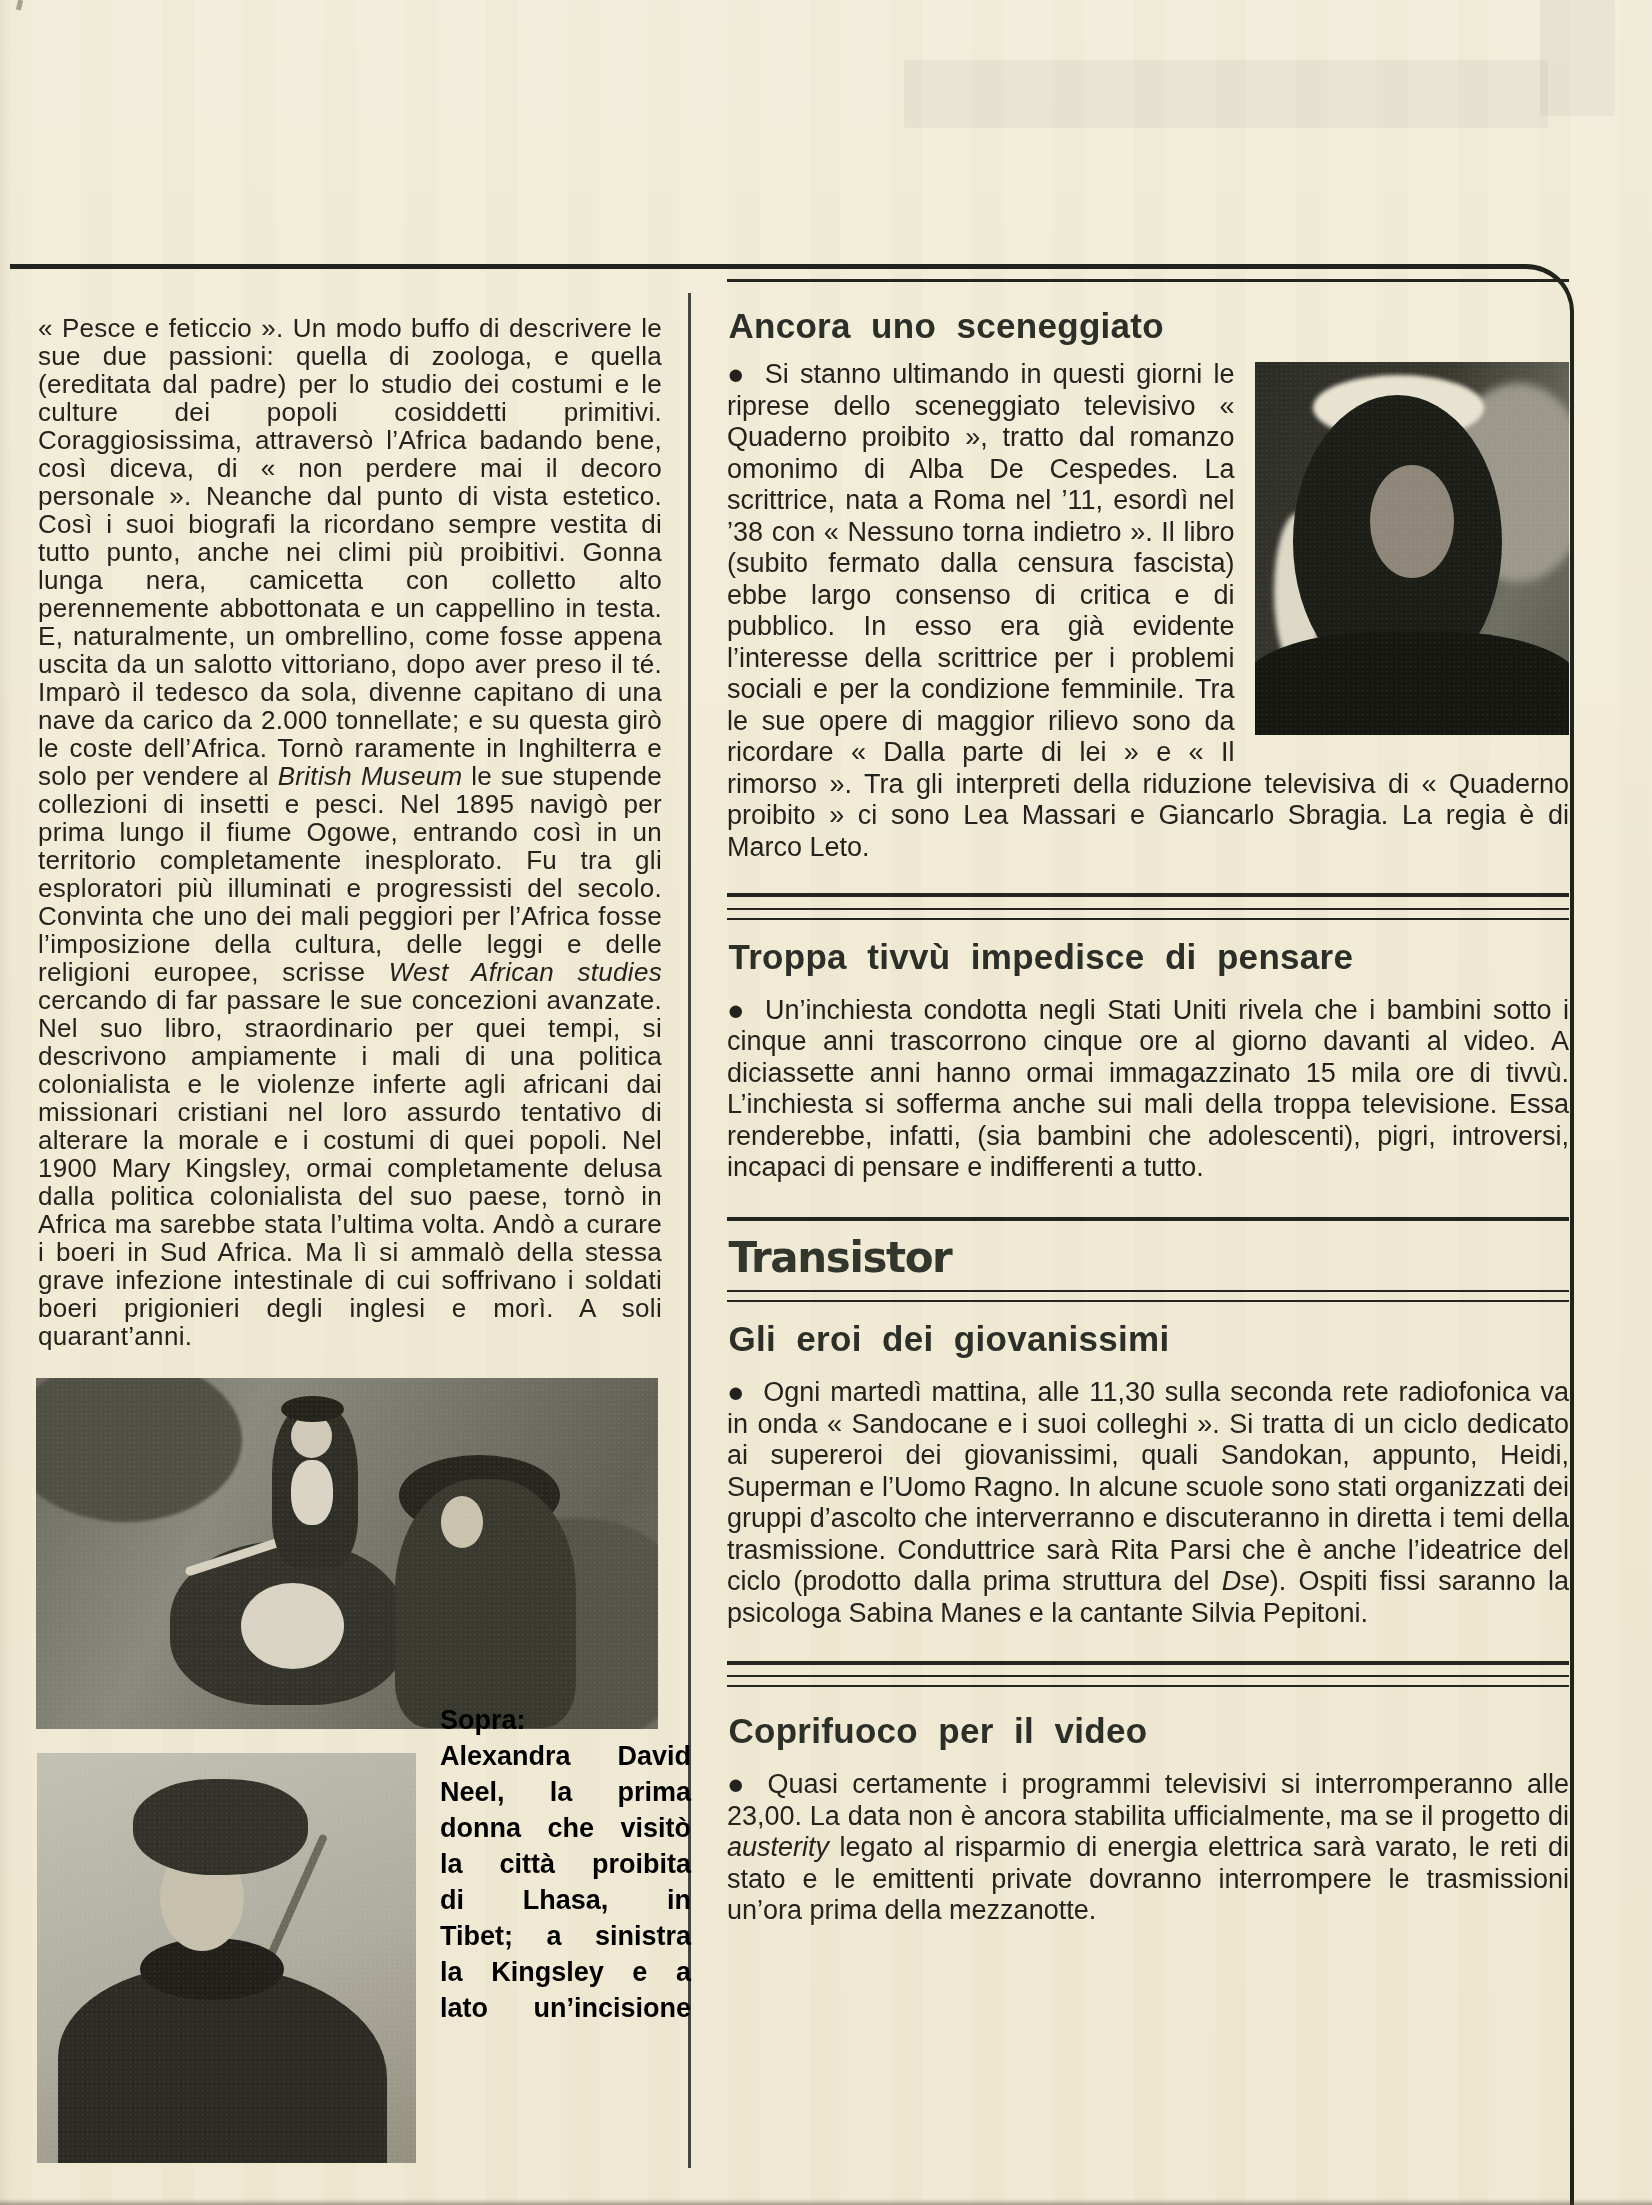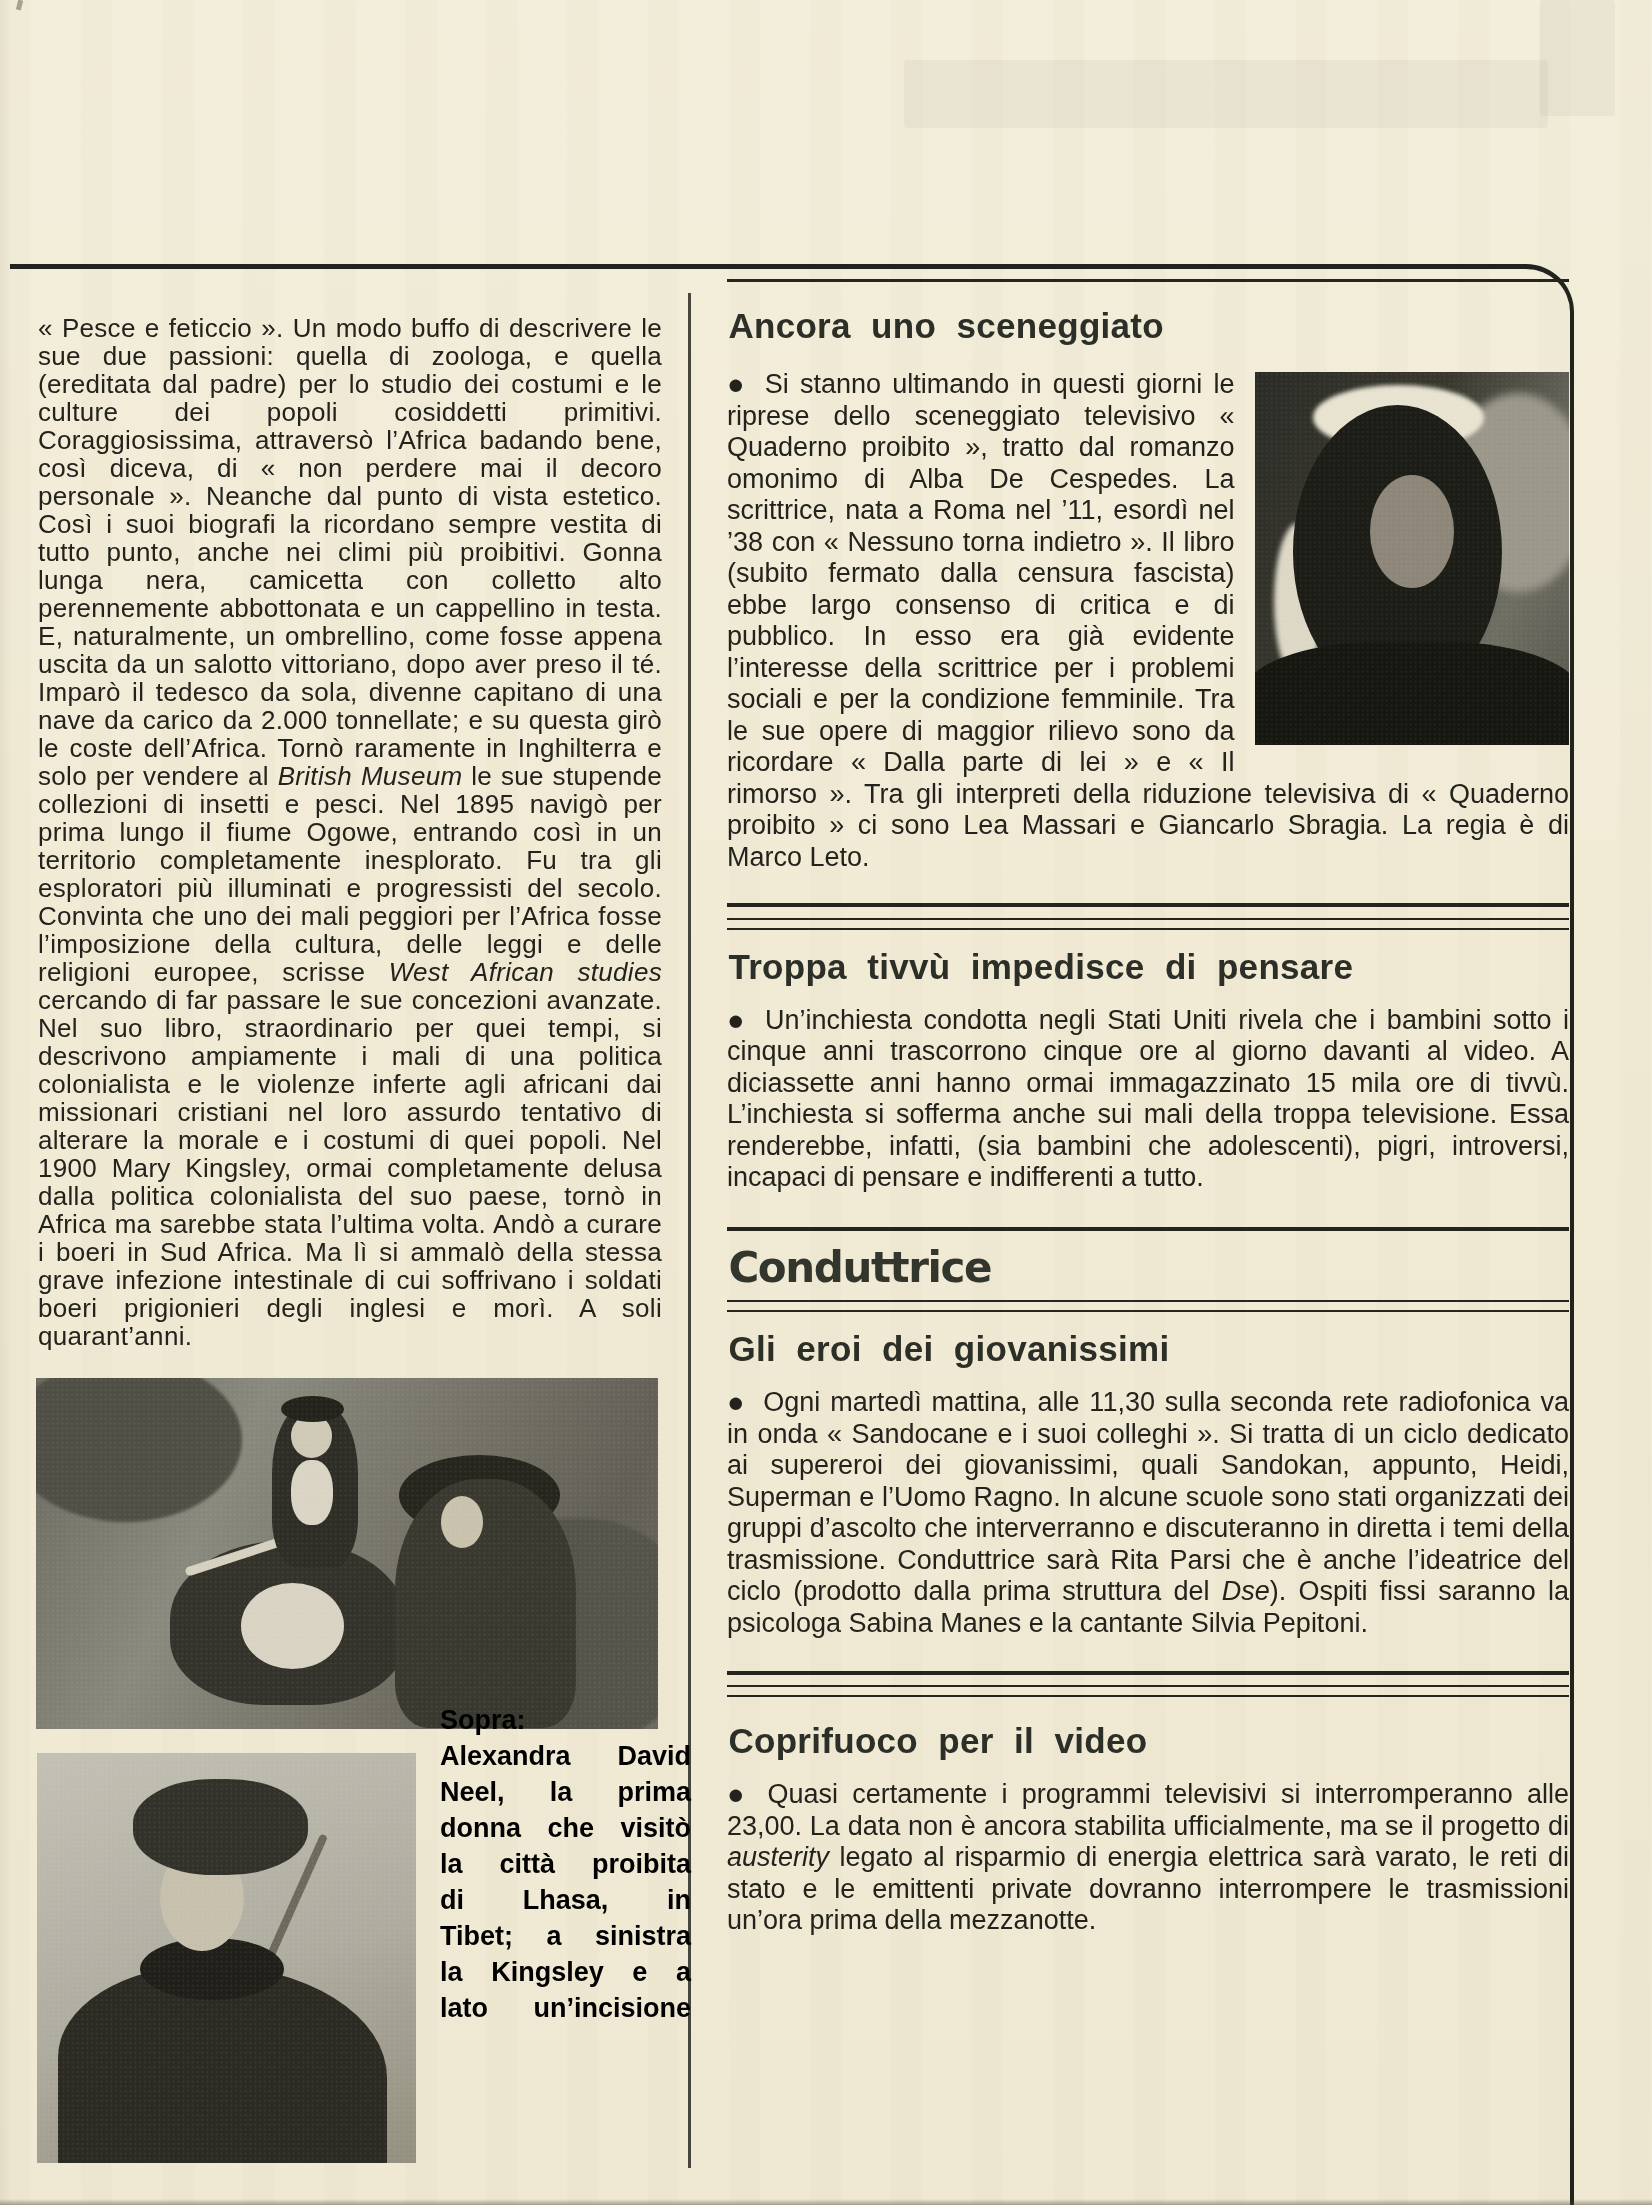--- a/index.html
+++ b/index.html
@@ -101,21 +101,21 @@
     background-image:radial-gradient(circle,rgba(255,255,255,0.09) 0.7px,rgba(0,0,0,0) 1.1px);
     background-size:4.8px 4.8px;
   }
   .pm-blotch{right:-20.5px;top:20.5px;width:144px;height:199px;border-radius:50%;background:#9b978a;filter:blur(4.1px);}
   .pm-glow1{left:58px;top:12.3px;width:171px;height:65px;border-radius:50%;background:#e8e3d1;filter:blur(2.1px);}
   .pm-glow2{left:19px;top:151px;width:48px;height:157px;border-radius:50%;background:#ddd8c6;filter:blur(2.7px);}
   .pm-hair{left:38px;top:33px;width:209px;height:294px;border-radius:50%;background:#1d1d17;}
   .pm-face{left:115px;top:103px;width:84px;height:113px;border-radius:50%;background:#8e8779;}
   .pm-shoulders{left:-13.7px;top:270px;width:342px;height:137px;border-radius:40% 40% 0 0;background:#171712;}
 
-  .section-gap-1{margin-top:23px;}
+  .section-gap-1{margin-top:13px;}
 </style>
 </head>
 <body>
 
 <div class="texture"></div>
 <div class="bleed" style="left:904px;top:60px;width:644px;height:68px;"></div>
 <div class="bleed" style="left:1540px;top:0;width:75px;height:116px;"></div>
 <div class="corner-mark"></div>
 
 <div class="page-border"></div>
@@ -176,21 +176,21 @@
   </div>
 
   <div class="rule-thick" style="margin-top:30px;"></div>
   <div class="rule-double"></div>
   <div class="h2" style="margin-top:18px;">Troppa tivvù impedisce di pensare</div>
   <p class="rbody" style="margin-top:18px;">
     <span class="bullet">●</span><span>Un’inchiesta condotta negli Stati Uniti rivela che i bambini sotto i cinque anni trascorrono cinque ore al giorno davanti al video. A diciassette anni hanno ormai immagazzinato 15 mila ore di tivvù. L’inchiesta si sofferma anche sui mali della troppa televisione. Essa renderebbe, infatti, (sia bambini che adolescenti), pigri, introversi, incapaci di pensare e indifferenti a tutto.</span>
   </p>
 
   <div class="rule-thick" style="margin-top:33px;"></div>
-  <div class="h1" style="margin-top:13.7px;">Conduttrice</div>
+  <div class="h1" style="margin-top:13.7px;">Transistor</div>
   <div class="rule-double"></div>
   <div class="h2" style="margin-top:18px;">Gli eroi dei giovanissimi</div>
   <p class="rbody" style="margin-top:18px;">
     <span class="bullet">●</span><span><span>Ogni martedì mattina, alle 11,30 sulla seconda rete radiofonica va in onda « Sandocane e i suoi colleghi ». Si tratta di un ciclo dedicato ai supereroi dei giovanissimi, quali Sandokan, appunto, Heidi, Superman e l’Uomo Ragno. In alcune scuole sono stati organizzati dei gruppi d’ascolto che interverranno e discuteranno in diretta i temi della trasmissione. Conduttrice sarà Rita Parsi che è anche l’ideatrice del ciclo (prodotto dalla prima struttura del </span><i>Dse</i><span>). Ospiti fissi saranno la psicologa Sabina Manes e la cantante Silvia Pepitoni.</span></span>
   </p>
 
   <div class="rule-thick" style="margin-top:31.5px;"></div>
   <div class="rule-double"></div>
   <div class="h2" style="">Coprifuoco per il video</div>
   <p class="rbody" style="margin-top:18px;">

